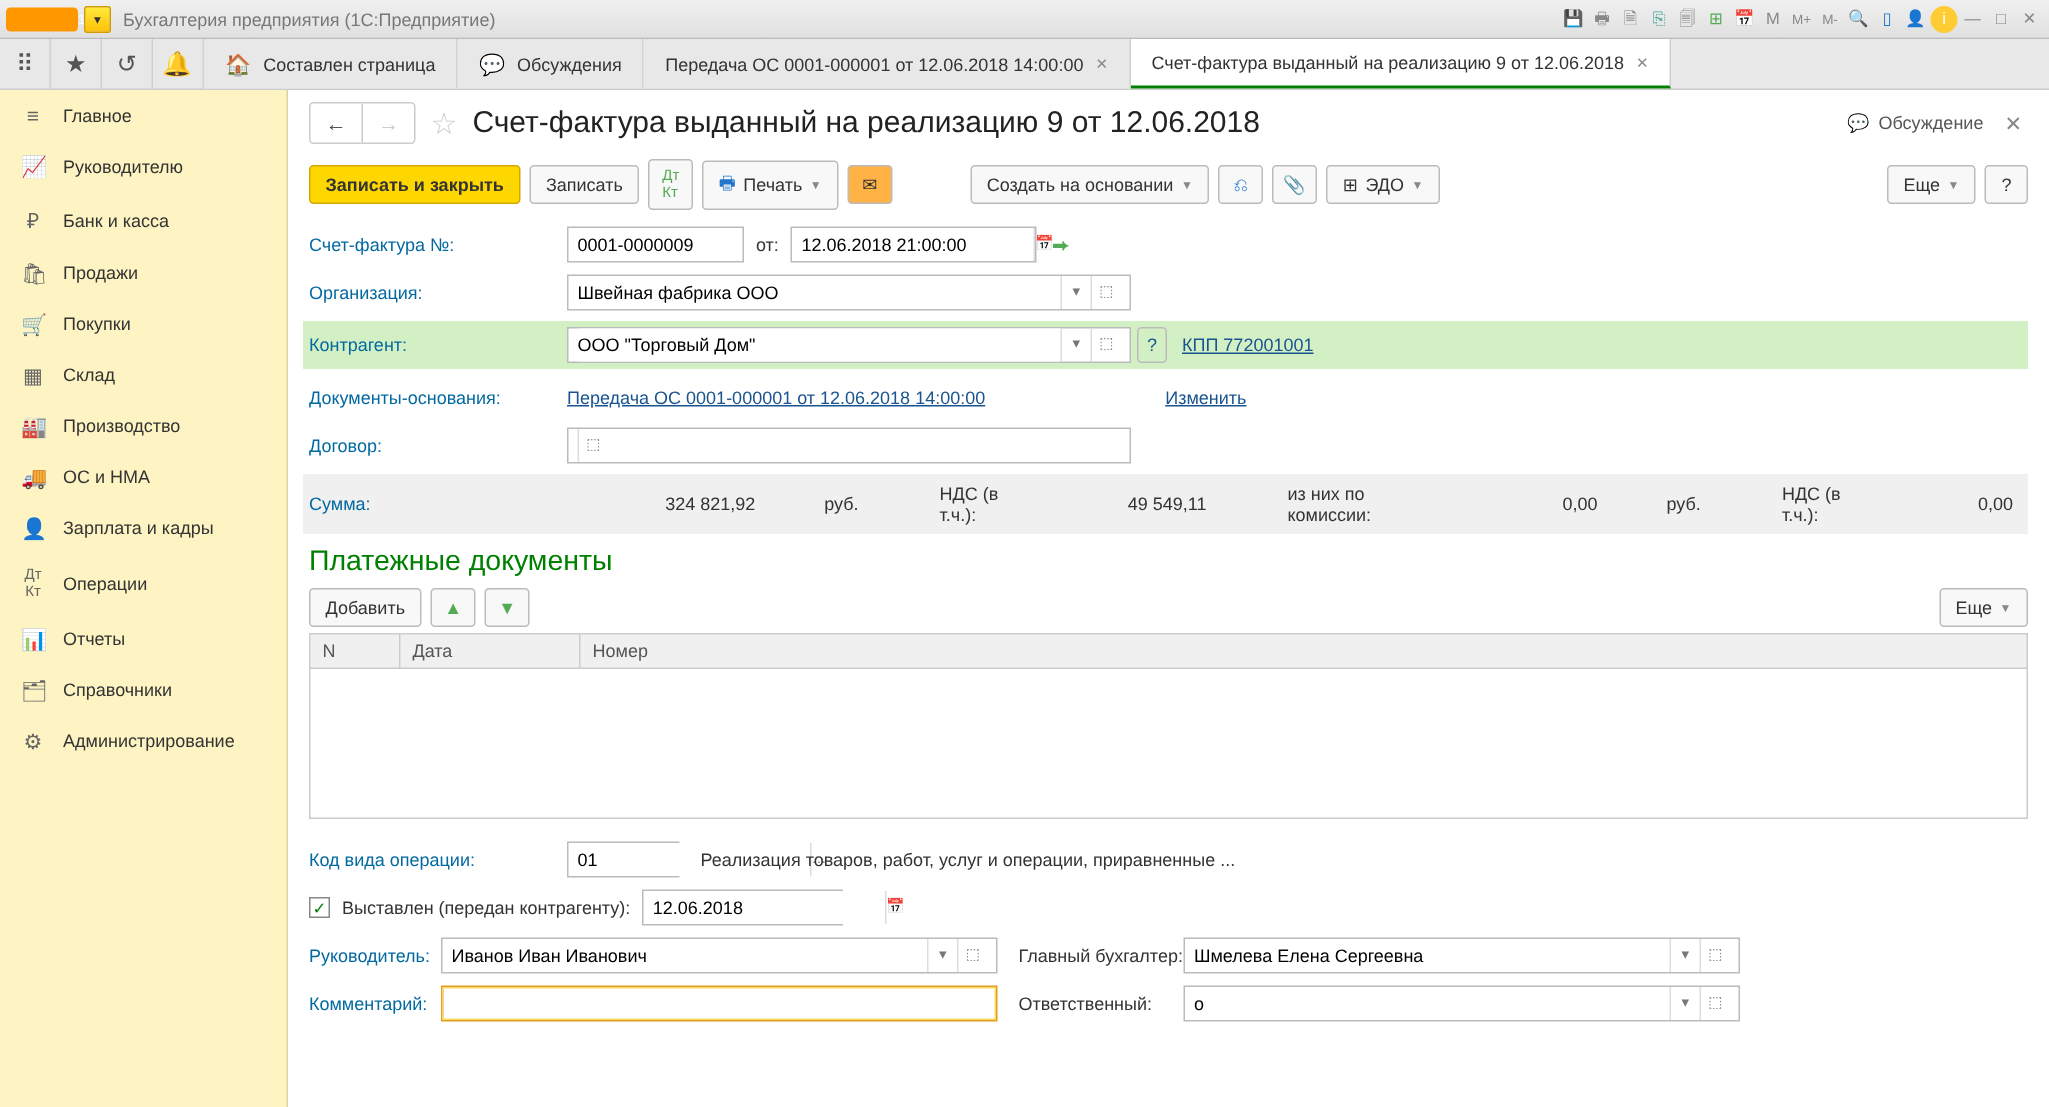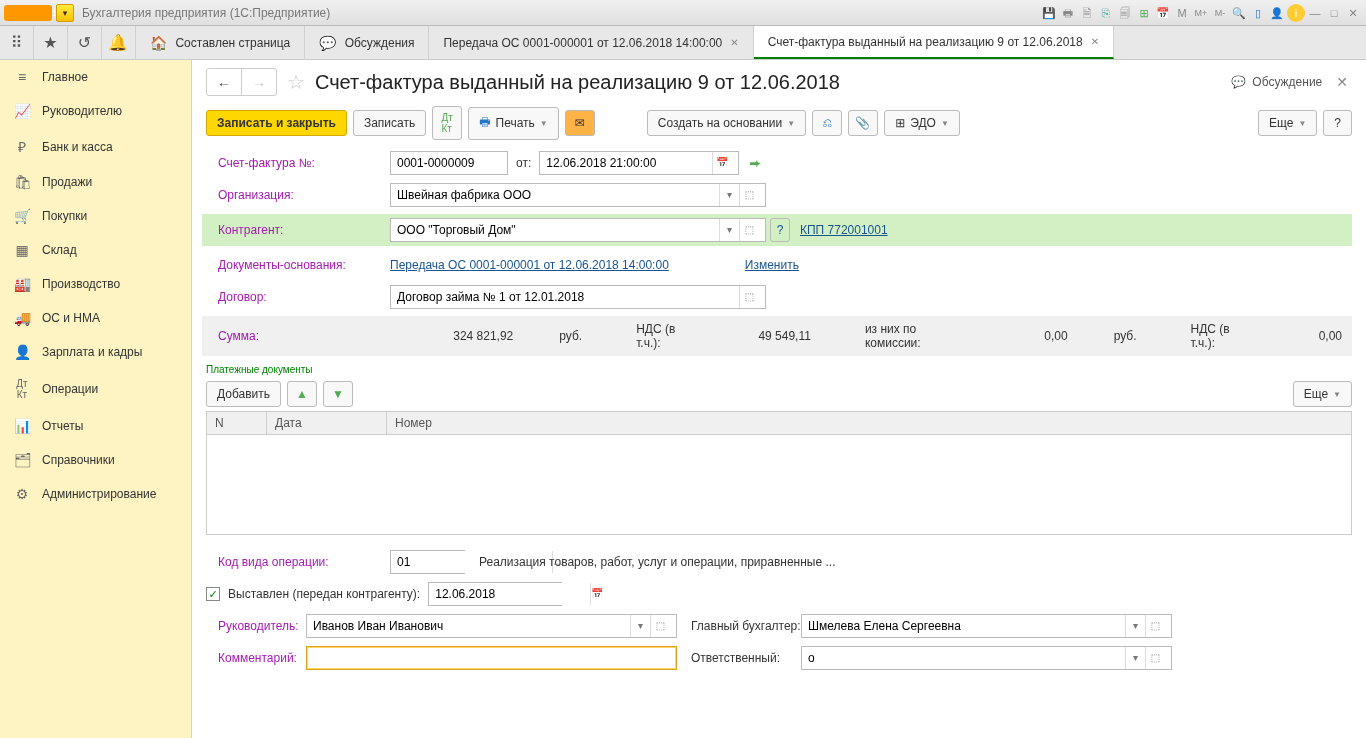--- a/index.html
+++ b/index.html
@@ -38,33 +38,33 @@
 
 .toolbar { display: flex; gap: 6px; margin-bottom: 10px; align-items: center; }
 .btn { border: 1px solid #bbb; border-radius: 3px; padding: 5px 10px; background: #f8f8f8; cursor: pointer; font-size: 12px; display: flex; align-items: center; gap: 5px; }
 .btn.primary { background: #ffd700; border-color: #d4a800; font-weight: bold; }
 .btn .caret { font-size: 8px; color: #888; }
 .btn-icon { width: 30px; justify-content: center; padding: 5px 0; }
 .toolbar-spacer { flex: 1; }
 
 .form-row { display: flex; align-items: center; margin-bottom: 6px; min-height: 26px; }
 .form-row.highlight { background: #d2f0c4; padding: 4px 0; margin: 2px 0 6px -4px; padding-left: 4px; }
-.form-label { width: 172px; color: #a21caf; flex-shrink: 0; margin-left: 12px; }
+.form-label { width: 172px; color: #0369a1; flex-shrink: 0; }
 .input { border: 1px solid #bbb; height: 24px; padding: 0 6px; font-size: 12px; background: #fff; }
 .input.combo { display: flex; align-items: center; }
 .combo-input { flex: 1; border: none; outline: none; height: 100%; font-size: 12px; }
 .combo-btn { width: 20px; height: 22px; border-left: 1px solid #ddd; text-align: center; line-height: 22px; color: #777; cursor: pointer; font-size: 10px; }
 .link { color: #1a5490; text-decoration: underline; cursor: pointer; }
 .help-btn { width: 20px; height: 24px; border: 1px solid #bbb; border-radius: 3px; text-align: center; line-height: 22px; margin-left: 4px; color: #1a5490; cursor: pointer; }
 
 .summary-row { display: flex; align-items: center; background: #f0f0f0; padding: 6px 4px; margin: 2px 0 8px -4px; padding-left: 4px; gap: 40px; }
 .summary-row span { margin-right: 6px; }
 .summary-val { font-weight: normal; }
 
-.section-title { color: #008000; font-size: 10px; margin-bottom: 6px; }
+.section-title { color: #008000; font-size: 19px; margin-bottom: 6px; }
 .sub-toolbar { display: flex; gap: 6px; margin-bottom: 4px; }
 .data-table { border: 1px solid #ccc; width: 100%; border-collapse: collapse; }
 .data-table th { background: #f0f0f0; border: 1px solid #ccc; padding: 4px 8px; text-align: left; font-weight: normal; color: #555; font-size: 12px; }
 .table-body { height: 100px; border: 1px solid #ccc; border-top: none; background: #fff; }
 
 .radio-group { display: flex; gap: 18px; align-items: center; }
 .radio-item { display: flex; align-items: center; gap: 5px; cursor: pointer; }
 .radio { width: 14px; height: 14px; border: 1px solid #888; border-radius: 50%; display: flex; align-items: center; justify-content: center; }
 .radio.checked::after { content: ''; width: 7px; height: 7px; background: #008000; border-radius: 50%; }
 .checkbox { width: 14px; height: 14px; border: 1px solid #888; display: flex; align-items: center; justify-content: center; font-size: 11px; color: #008000; }
@@ -222,21 +222,21 @@
           <span>Еще</span>
           <span class="caret">▼</span>
         </div>
       <div class="btn">?</div>
     </div>
 
     <div class="form-row">
       <div class="form-label">Счет-фактура №:</div>
       <input class="input" style="width: 118px;" value="0001-0000009">
       <span style="margin:0 8px">от:</span>
-      <div class="input combo" style="width:200px">
+      <div class="input combo" style="width:164px">
         <input class="combo-input" value="12.06.2018 21:00:00" style="">
         <div class="combo-btn">📅</div>
       </div>
       <span style="margin-left:10px;color:#5a5">⮕</span>
     </div>
 
     <div class="form-row">
       <div class="form-label">Организация:</div>
       <div class="input combo" style="width:376px">
         <input class="combo-input" value="Швейная фабрика ООО" style="">
@@ -252,27 +252,26 @@
         <div class="combo-btn">▾</div>
         <div class="combo-btn">⬚</div>
       </div>
       <div class="help-btn">?</div>
       <span style="margin-left:10px" class="link">КПП 772001001</span>
     </div>
 
     <div class="form-row">
       <div class="form-label">Документы-основания:</div>
       <span class="link">Передача ОС 0001-000001 от 12.06.2018 14:00:00</span>
-      <span class="link" style="margin-left:76px">Изменить</span>
+      <span class="link" style="margin-left:120px">Изменить</span>
     </div>
 
     <div class="form-row">
       <div class="form-label">Договор:</div>
       <div class="input combo" style="width:376px">
-        <input class="combo-input" value="Договор займа № 1 от 12.01.2018" style="">
         <div class="combo-btn">⬚</div>
       </div>
     </div>
 
 
     <div class="summary-row">
       <div class="form-label" style="width:168px">Сумма:</div>
       <span style="width:120px;text-align:right;display:inline-block" class="summary-val">324 821,92</span>
       <span>руб.</span>
       <span style="margin-left:8px">НДС (в т.ч.):</span>

